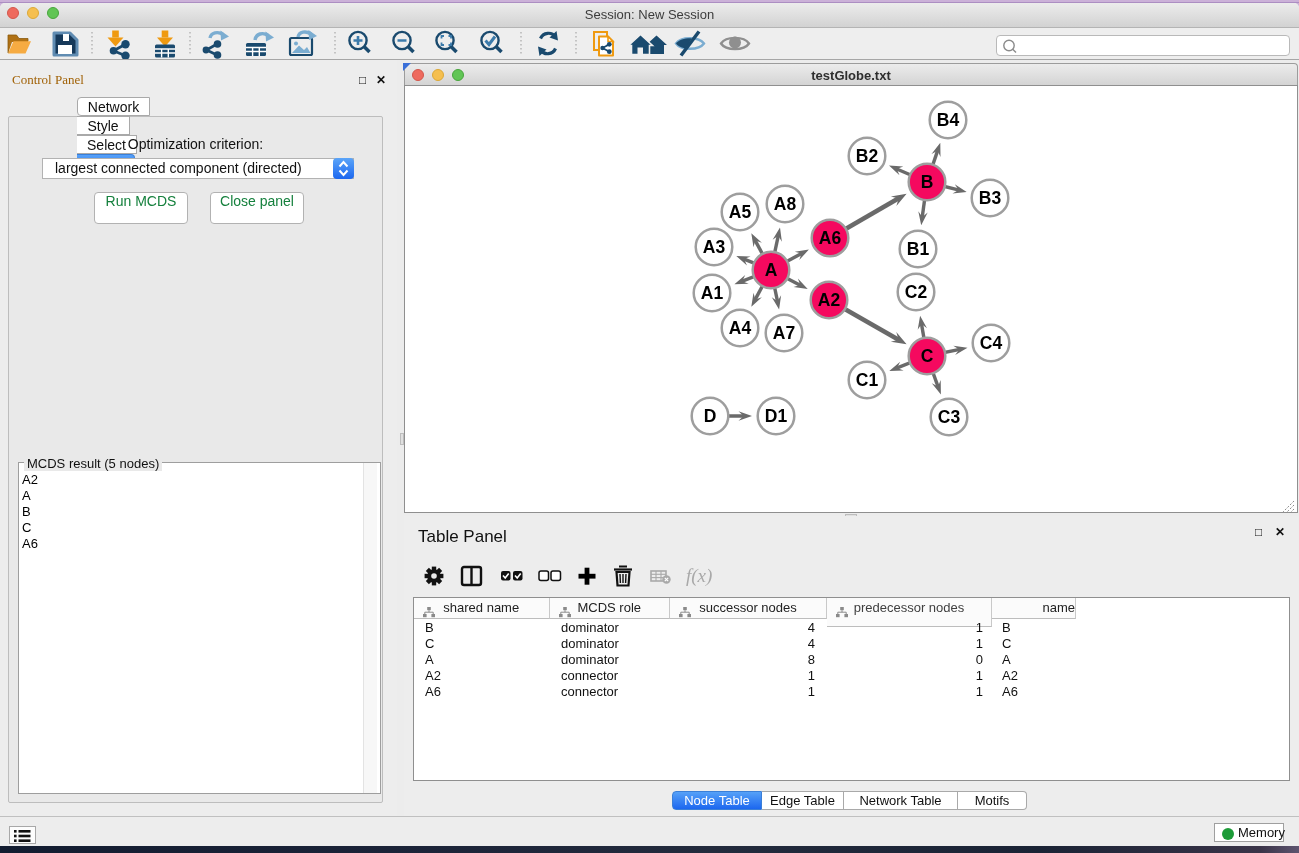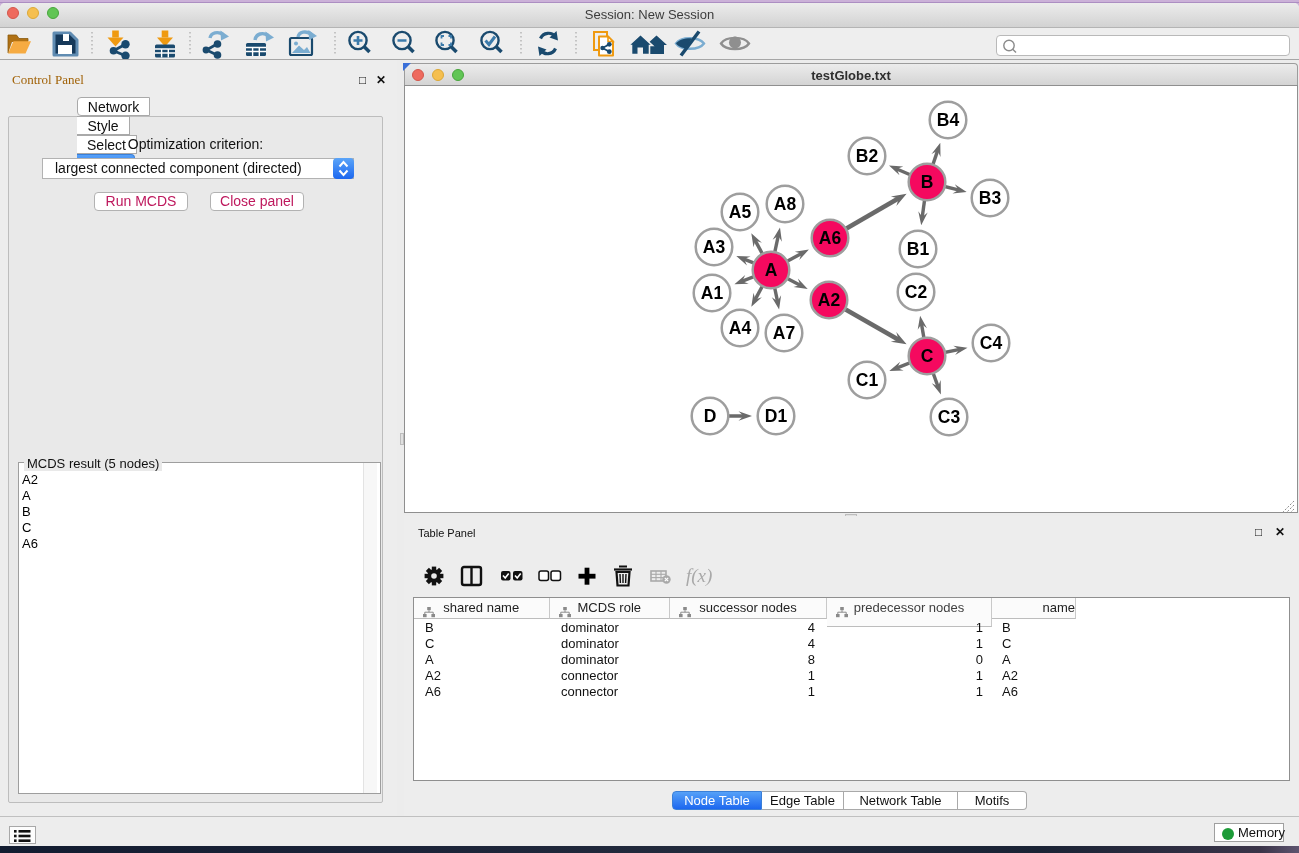--- a/index.html
+++ b/index.html
@@ -22,37 +22,37 @@
 #cpanel { left:0; top:57px; width:397px; height:762px; background:#ededed; }
 #cpanel .ptitle { position:absolute; left:12px; top:12px; font-size:13px; color:#a16207;font-family:Liberation Serif, serif; }
 #cpbox { position:absolute; left:8px; top:56px; width:375px; height:687px; background:#e9e9e9; border:1px solid #bdbdbd; border-radius:2px; }
 
 .seg { position:absolute; display:flex; }
 .seg .tab { height:19px; background:#fff; border:1px solid #a9a9a9; border-left:none; font-size:14px; color:#111; text-align:center; line-height:18px; padding:0 12px; }
 .seg .tab:first-child { border-left:1px solid #a9a9a9; border-radius:4px 0 0 4px; }
 .seg .tab:last-child { border-radius:0 4px 4px 0; }
 .seg .tab.sel { background:linear-gradient(#56a1f8,#1c67ef); color:#fff; border-color:#3a7fd8; }
 
-.btn { position:absolute; height:19px; background:#fff; border:1px solid #b2b2b2; border-radius:4px; font-size:14px; color:#be185d; text-align:center; line-height:17px; }
+.btn { position:absolute; height:32px; background:#fff; border:1px solid #b2b2b2; border-radius:4px; font-size:14px; color:#15803d; text-align:center; line-height:17px; }
 #dropdown { position:absolute; left:42px; top:98px; width:312px; height:21px; background:#fff; border:1px solid #b2b2b2; border-radius:0; font-size:14px; color:#111; line-height:19px; padding-left:12px; }
 #dropdown .stepper { position:absolute; right:-1px; top:-1px; width:21px; height:21px; border-radius:4px; background:linear-gradient(#5ba5f9,#1c67ef); }
 
 #mcdsbox { position:absolute; left:18px; top:396px; width:363px; height:340px; }
 #mcdsbox .fs { position:absolute; left:0; top:6px; width:363px; height:332px; border:1px solid #9e9e9e; background:#fff; }
 #mcdsbox .legend { position:absolute; left:6px; top:0; background:#e9e9e9; padding:0 3px; font-size:13px; color:#111; }
 #mcdslist { position:absolute; left:1px; top:7px; width:344px; height:330px; background:#fff; font-size:13px; color:#000; padding:9px 0 0 3px; line-height:16px; }
 #mcdsscroll { position:absolute; left:345px; top:7px; width:14px; height:330px; background:#f7f7f7; border-left:1px solid #e3e3e3; }
 
 #netframe { left:404px; top:60px; width:1060px; height:450px;font-weight:bold; }
 #nettitle { position:absolute; left:0; top:0; width:894px; height:22px; background:linear-gradient(#ececec,#d4d4d4); border:1px solid #9c9c9c; border-bottom:none; border-radius:4px 4px 0 0; }
 #nettitle .title { position:absolute; left:0; width:100%; top:4px; text-align:center; font-size:13px; color:#2e2e2e; }
 #netcanvas { position:absolute; left:0; top:22px; width:894px; height:428px; background:#fff; border:1px solid #8f8f8f; }
 
 #tpanel { left:404px; top:513px; width:895px; height:303px; background:#ededed; }
-#tpanel .ptitle { position:absolute; left:14px; top:11px; font-size:11px; color:#111; }
+#tpanel .ptitle { position:absolute; left:14px; top:11px; font-size:17px; color:#111; }
 #ttoolbar { position:absolute; left:10px; top:47px; width:875px; height:36px; }
 #tablebox { position:absolute; left:9px; top:81px; width:877px; height:184px; background:#fff; border:1px solid #8f8f8f; }
 .trow { position:absolute; left:0; width:100%; height:16px; font-size:13px; color:#111; }
 
 #btabs { position:absolute; left:268px; top:275px; }
 
 #statusbar { left:0; top:813px; width:1299px; height:30px; background:#ededed; border-top:1px solid #c0c0c0; }
 #memchip { position:absolute; left:1214px; top:6px; width:70px; height:19px; background:#fff; border:1px solid #9f9f9f; font-size:13px; color:#111; line-height:18px; text-align:left; padding-left:23px; }
 #memchip .dot { position:absolute; left:7px; top:3.5px; width:12px; height:12px; border-radius:50%; background:#1d9b38; }
 #listbtn { position:absolute; left:9px; top:9px; width:27px; height:18px; background:#fdfdfd; border:1px solid #a8a8a8; }

